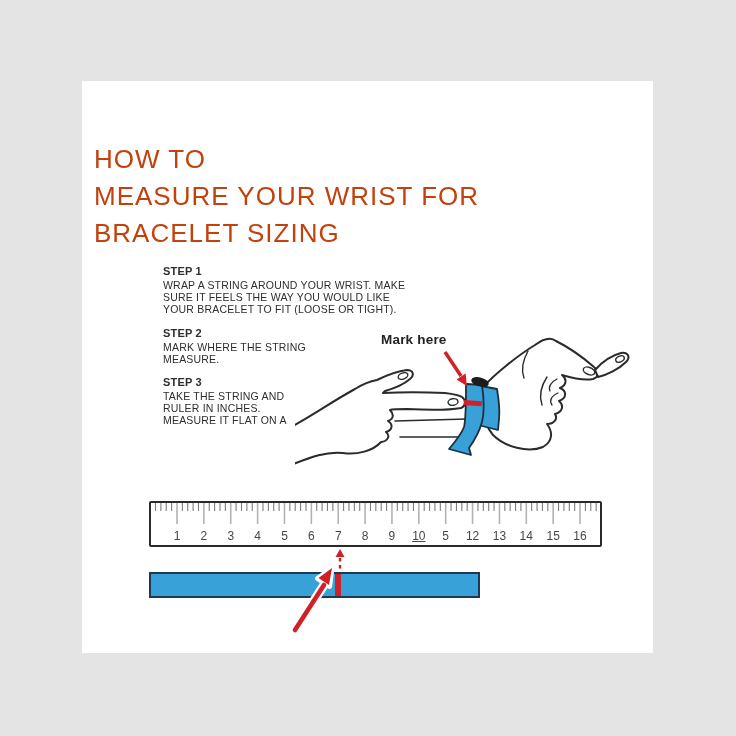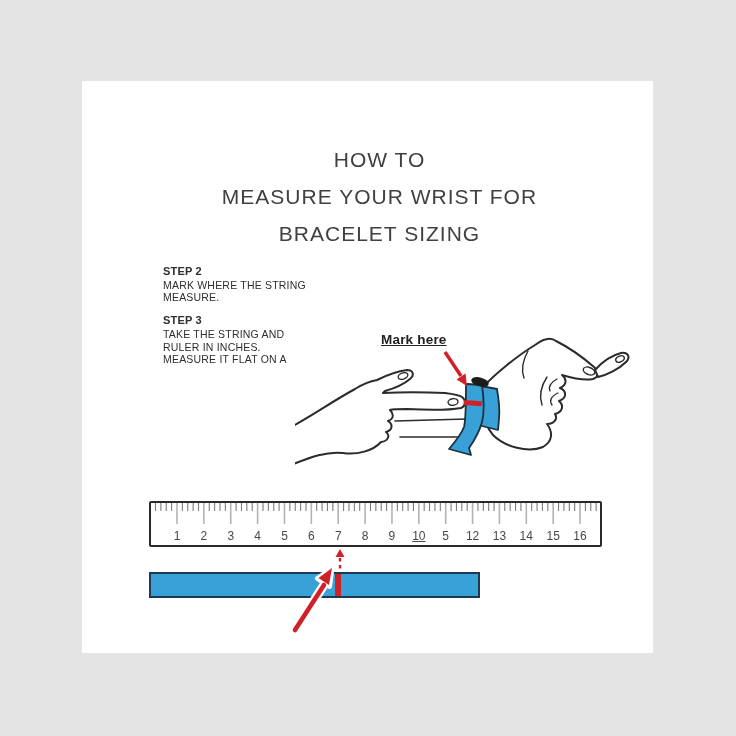--- a/index.html
+++ b/index.html
@@ -9,35 +9,35 @@
     font-family:"Liberation Sans",sans-serif;
     position:relative;overflow:hidden;
   }
   .card{
     position:absolute;left:82px;top:81px;width:571px;height:572px;
     background:#ffffff;
   }
   
   .title{
     position:absolute;left:12px;top:60px;width:571px;
-    text-align:center;color:#404040;
-    font-size:21px;line-height:37px;letter-spacing:1px;font-weight:400;
+    text-align:left;color:#c2410c;
+    font-size:26px;line-height:37px;letter-spacing:1px;font-weight:400;
   }
   
   .steps{position:absolute;left:81px;top:184px;width:262px;color:#2e2e2e;}
   .step-header{font-size:11px;font-weight:bold;line-height:13px;letter-spacing:.2px;}
   .step-line{font-size:10.5px;line-height:12.2px;letter-spacing:.2px;}
   .step{margin-bottom:11px;}
   .step-header{margin-bottom:1px;}
   
   .illustration{position:absolute;left:213px;top:248px;width:340px;height:150px;}
   .illustration svg{position:absolute;left:0;top:0;}
   .mark-here{
     position:absolute;left:86px;top:3px;
-    font-size:13.5px;font-weight:bold;color:#222;letter-spacing:.2px;text-decoration:underline;
+    font-size:13.5px;font-weight:bold;color:#222;letter-spacing:.2px;
   }
   
   .ruler{
     position:absolute;left:67px;top:420px;width:449px;height:42px;
     background:#fff;border:2.5px solid #2a2a2a;border-radius:2px;
   }
   .ruler svg{position:absolute;left:0;top:0;}
   .ruler-number{
     position:absolute;top:26px;transform:translateX(-50%);
     font-size:12px;color:#474747;letter-spacing:0;
@@ -60,20 +60,26 @@
 
 <div class="card">
 
   <div class="title">
     <div>HOW TO</div>
     <div>MEASURE YOUR WRIST FOR</div>
     <div>BRACELET SIZING</div>
   </div>
 
   <div class="steps">
+    <div class="step">
+      <div class="step-header">STEP 1</div>
+      <div class="step-line">WRAP A STRING AROUND YOUR WRIST. MAKE</div>
+      <div class="step-line">SURE IT FEELS THE WAY YOU WOULD LIKE</div>
+      <div class="step-line">YOUR BRACELET TO FIT (LOOSE OR TIGHT).</div>
+    </div>
     <div class="step">
       <div class="step-header">STEP 2</div>
       <div class="step-line">MARK WHERE THE STRING</div>
       <div class="step-line">MEASURE.</div>
     </div>
     <div class="step">
       <div class="step-header">STEP 3</div>
       <div class="step-line">TAKE THE STRING AND</div>
       <div class="step-line">RULER IN INCHES.</div>
       <div class="step-line">MEASURE IT FLAT ON A</div>

